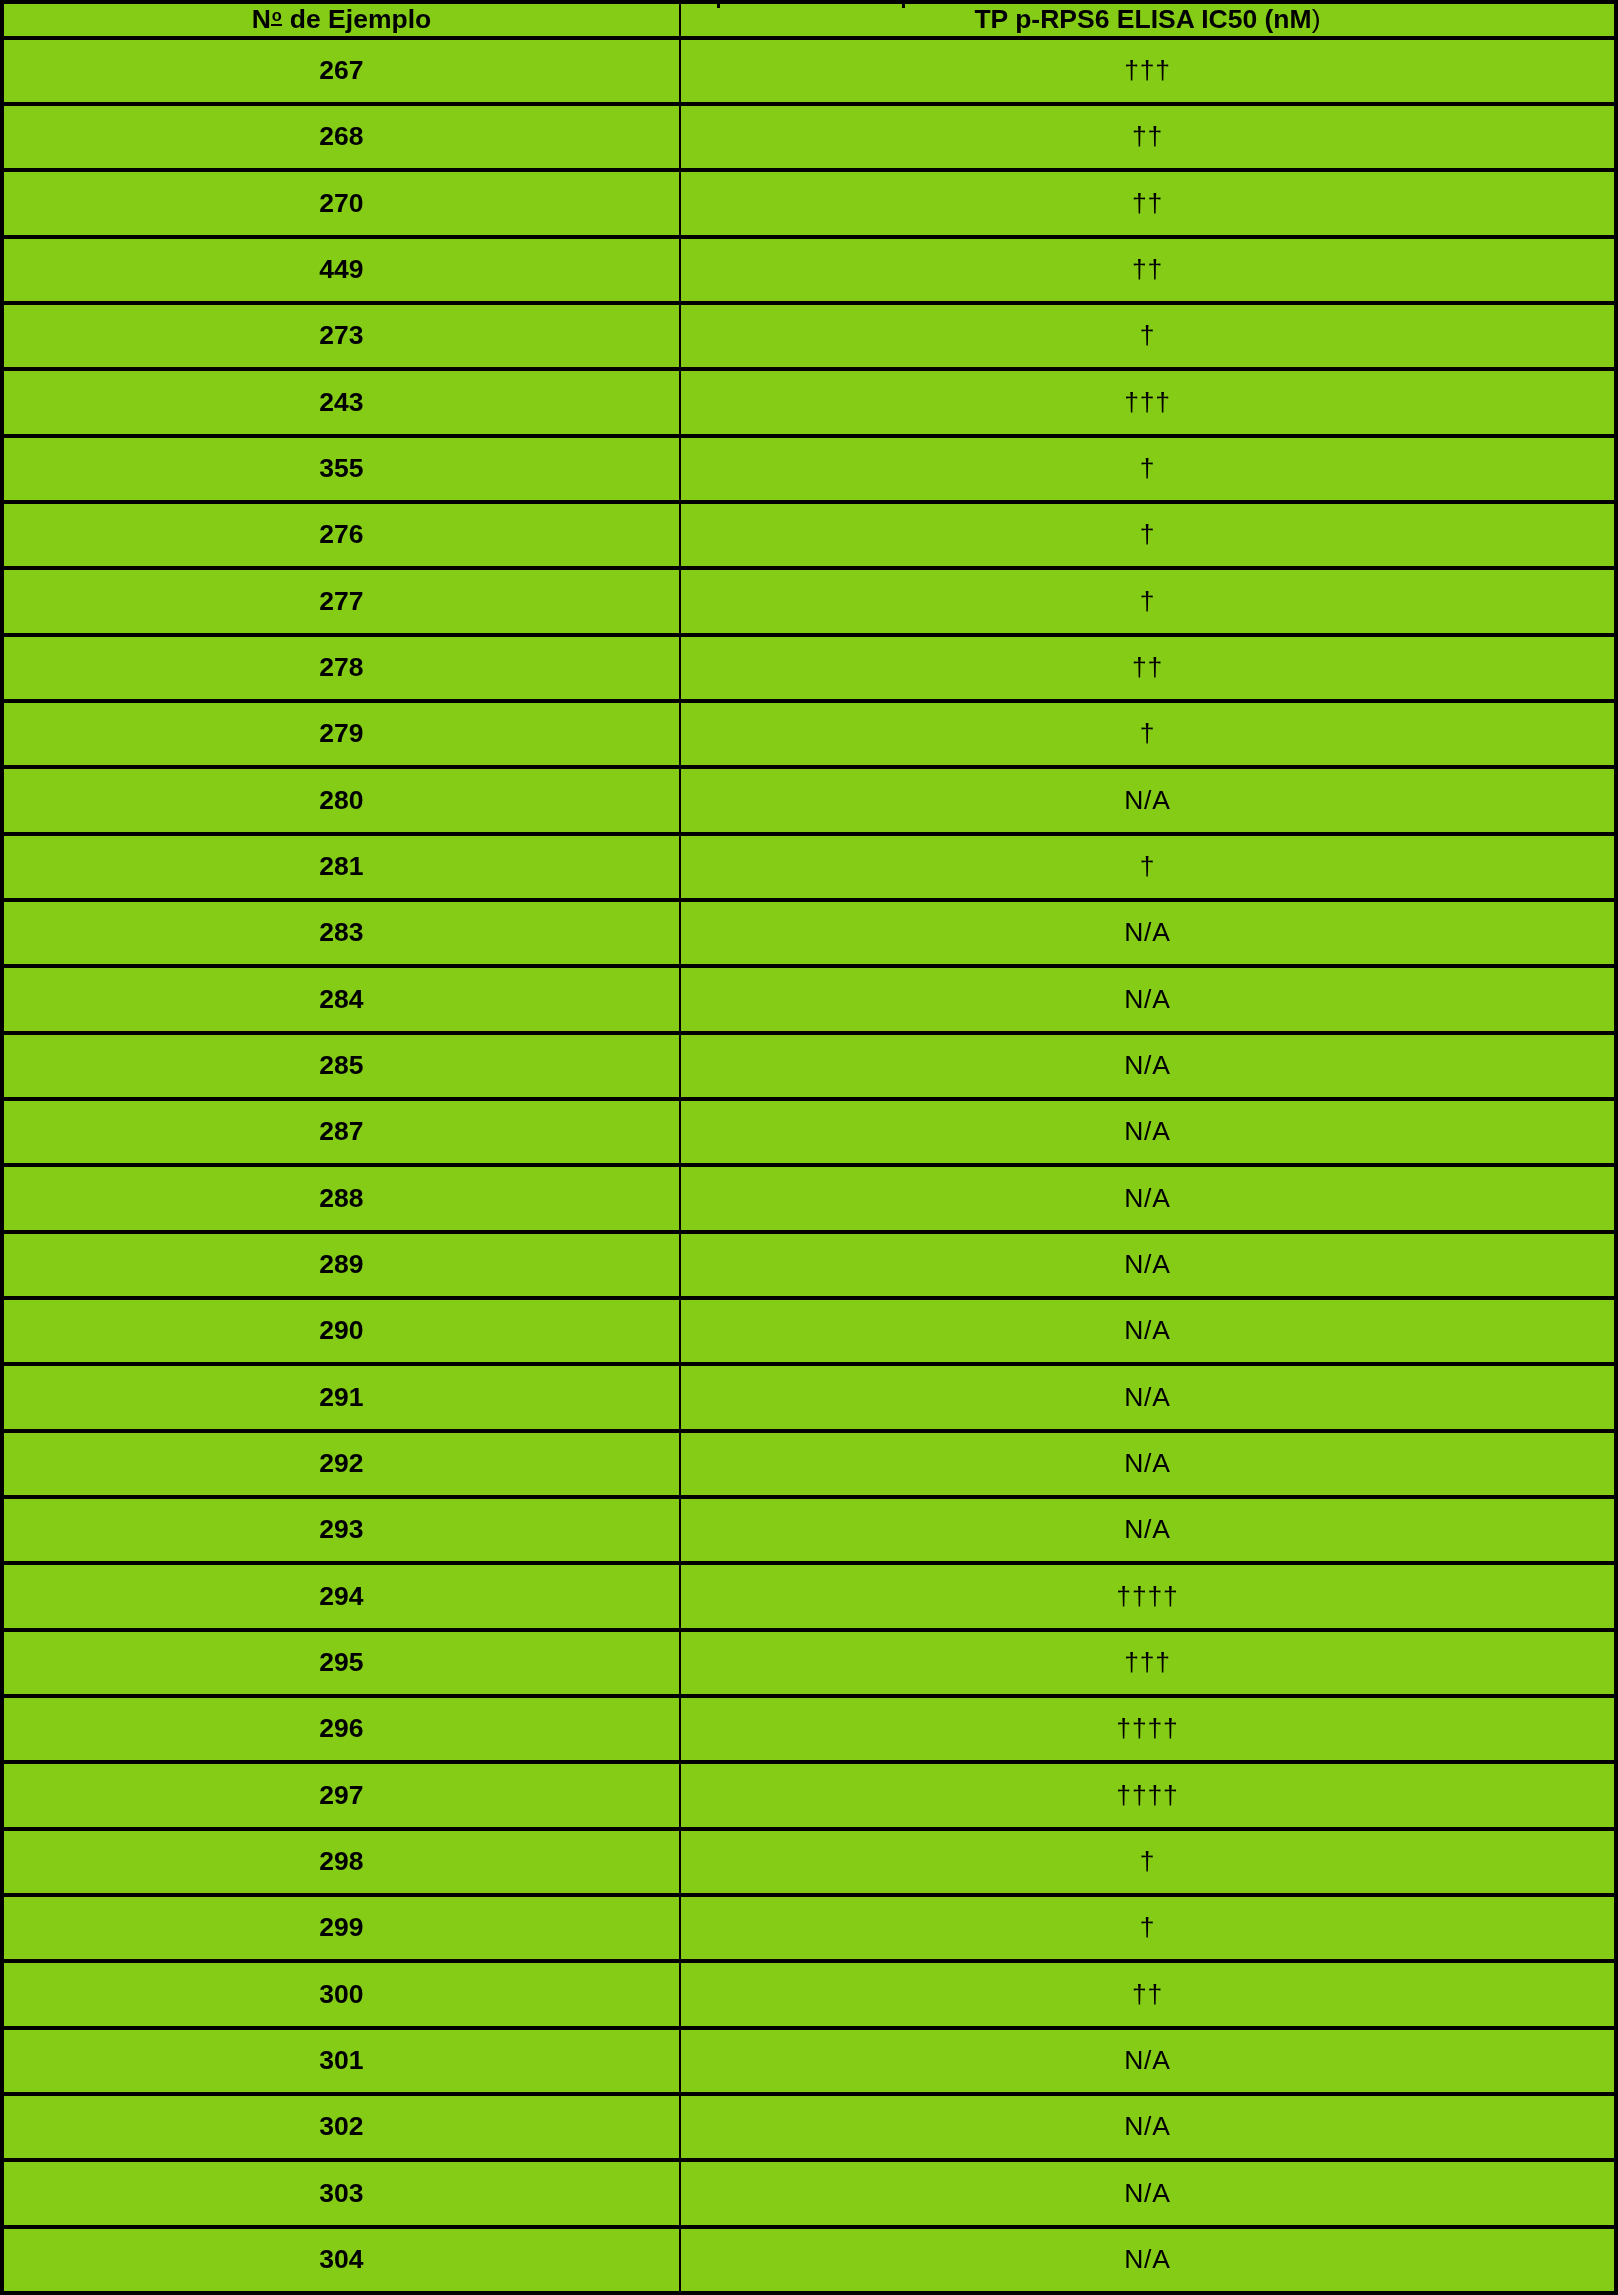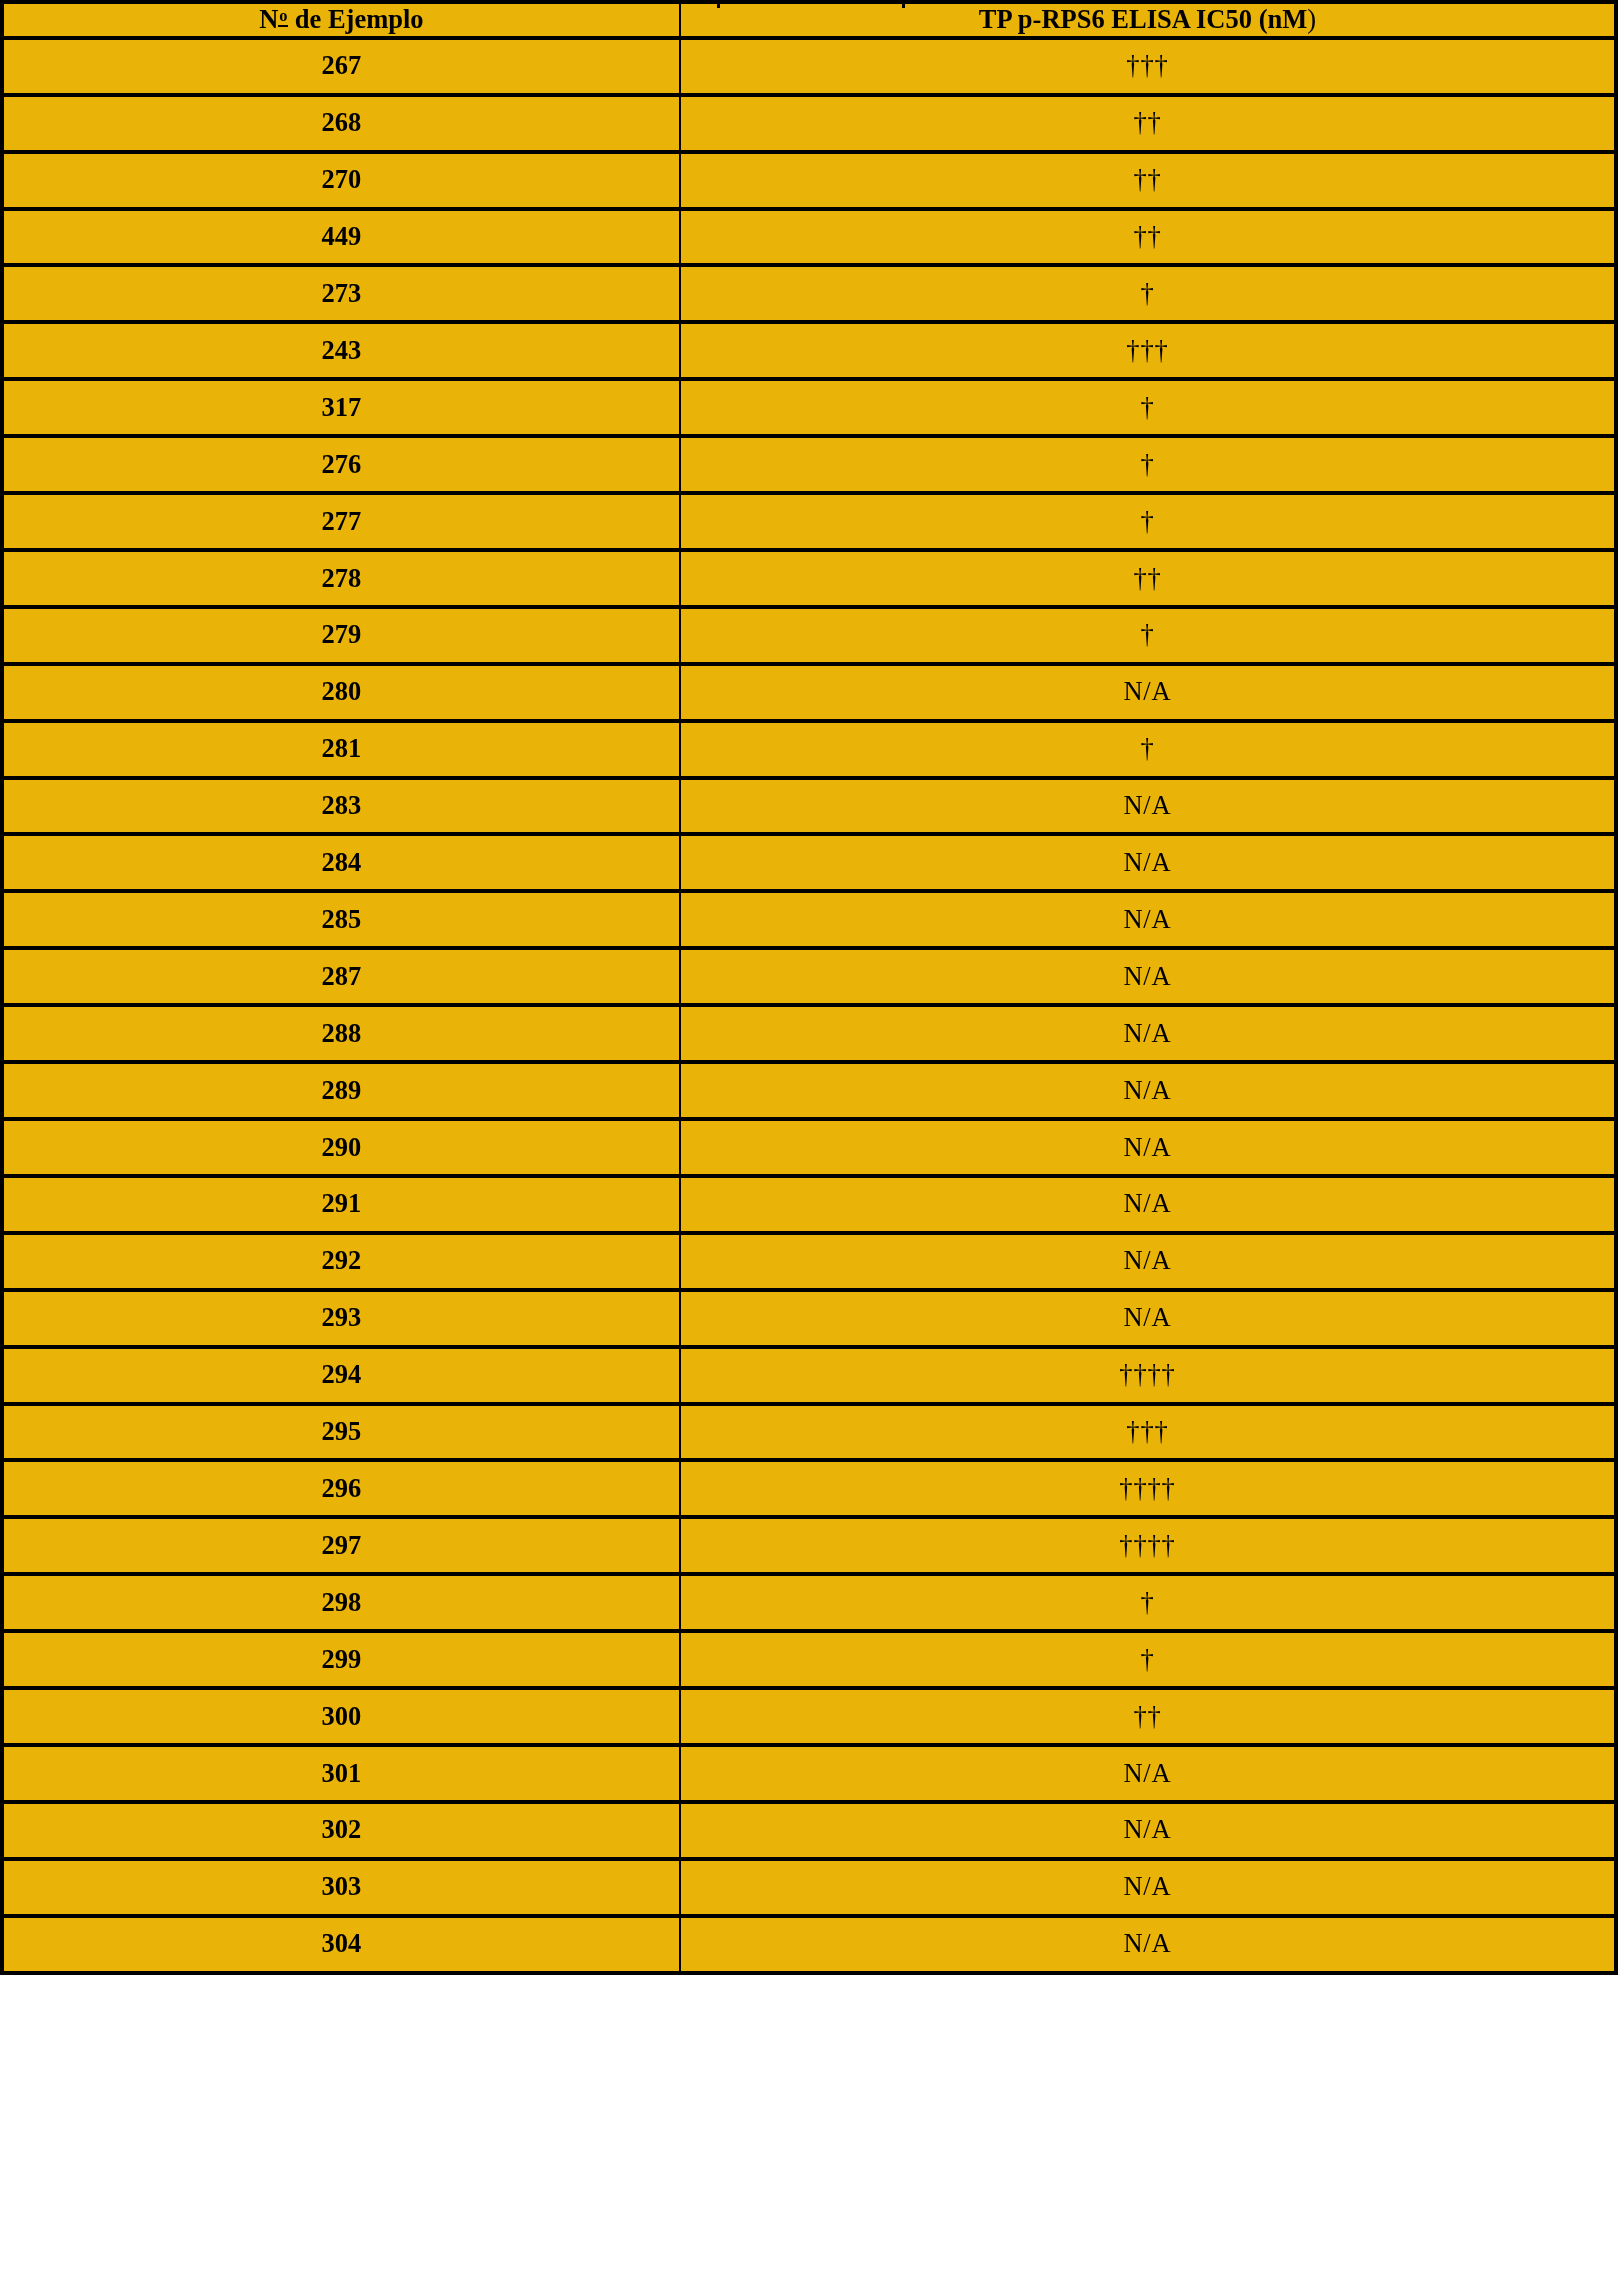--- a/index.html
+++ b/index.html
@@ -1,22 +1,22 @@
 <!DOCTYPE html>
 <html style="font-size:13.3px"><head>
 <meta charset="utf-8">
 <style>
   html, body { margin: 0; padding: 0; background: #ffffff; }
   .page {
     position: relative;
     width: 1618px;
-    height: 1975px;
-    background: #eab308;
+    height: 2295px;
+    background: #84cc16;
     color: #000000;
-    font-family: Liberation Serif, serif;
+    font-family: Liberation Sans, sans-serif;
     overflow: hidden;
   }
   table.results {
     width: 100%;
     height: 100%;
     border-collapse: collapse;
     table-layout: fixed;
     border: 4.1px solid #000;
   }
   col.col-example { width: 42%; }
@@ -104,21 +104,21 @@
       <td class="cell-example">273</td>
       <td class="cell-value">†</td>
     </tr>
 
     <tr>
       <td class="cell-example">243</td>
       <td class="cell-value">†††</td>
     </tr>
 
     <tr>
-      <td class="cell-example">317</td>
+      <td class="cell-example">355</td>
       <td class="cell-value">†</td>
     </tr>
 
     <tr>
       <td class="cell-example">276</td>
       <td class="cell-value">†</td>
     </tr>
 
     <tr>
       <td class="cell-example">277</td>

